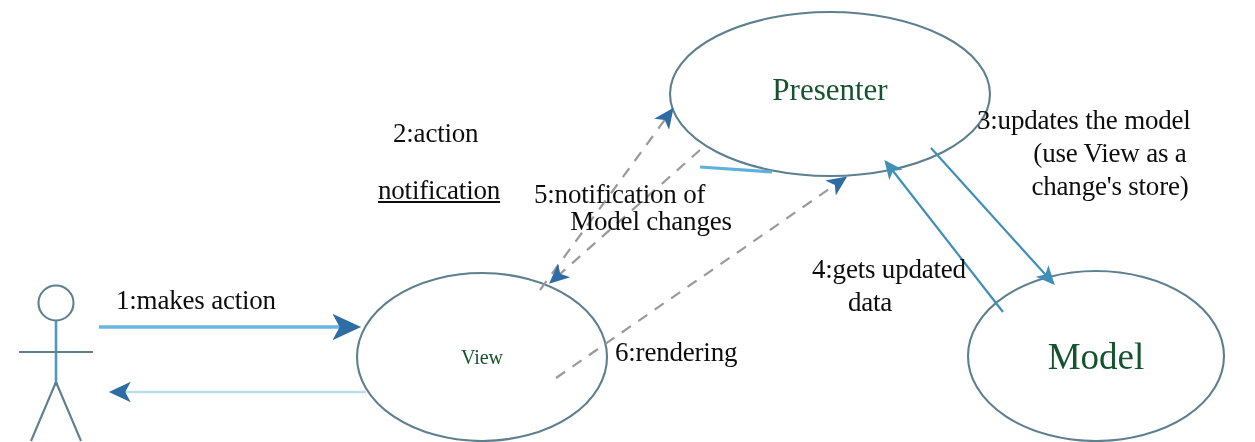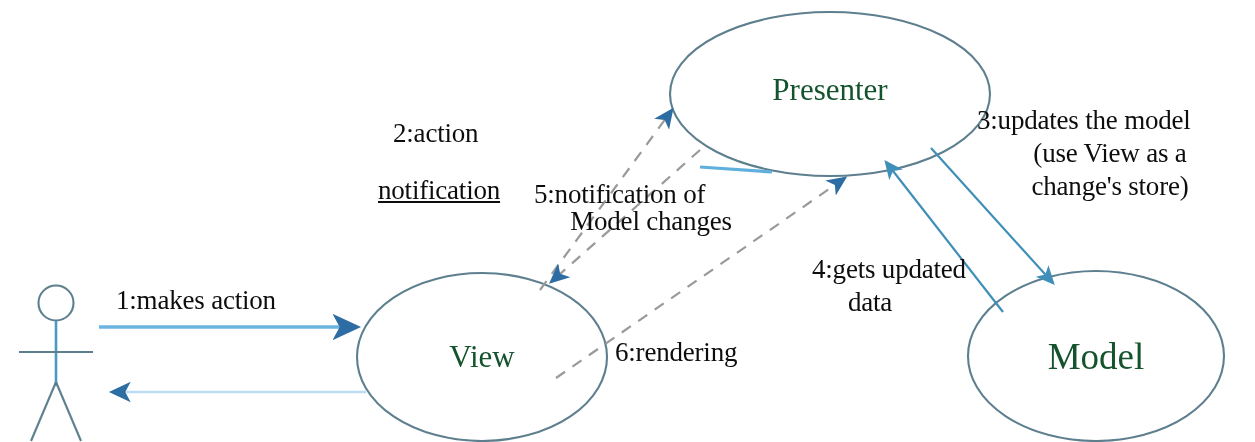--- a/index.html
+++ b/index.html
@@ -84,21 +84,21 @@
 
     <line x1="556" y1="378" x2="845" y2="178" stroke="#9a9a9a" stroke-width="2.2" stroke-dasharray="11 9" marker-end="url(#ah-blue-l)"></line>
 
     <line x1="700" y1="167" x2="772" y2="172" stroke="#5fb0dc" stroke-width="3.2"></line>
 
     <line x1="931" y1="148" x2="1053" y2="283" stroke="#3f8fb8" stroke-width="2.2" marker-end="url(#ah-teal)"></line>
 
     <line x1="1003" y1="312" x2="886" y2="162" stroke="#3f8fb8" stroke-width="2.2" marker-end="url(#ah-teal)"></line>
   </svg>
 
-  <div class="node-label" style="left:482px; top:357px; font-size:31px;">View</div>
+  <div class="node-label" style="left:482px; top:357px; font-size:20px;">View</div>
   <div class="node-label" style="left:830px; top:90px; font-size:31px;">Presenter</div>
   <div class="node-label" style="left:1096px; top:356px; font-size:37px;">Model</div>
 
   <div class="lbl edge-label" style="left:116px; top:286px;text-align:right;">1:makes action</div>
 
 
   <div class="lbl edge-label" style="left:393px; top:119px;">2:action</div>
   <div class="lbl edge-label" style="left:378px; top:176px;text-decoration:underline;">notification</div>
 
   <div class="lbl edge-label" style="left:534px; top:180px;">5:notification of</div>

